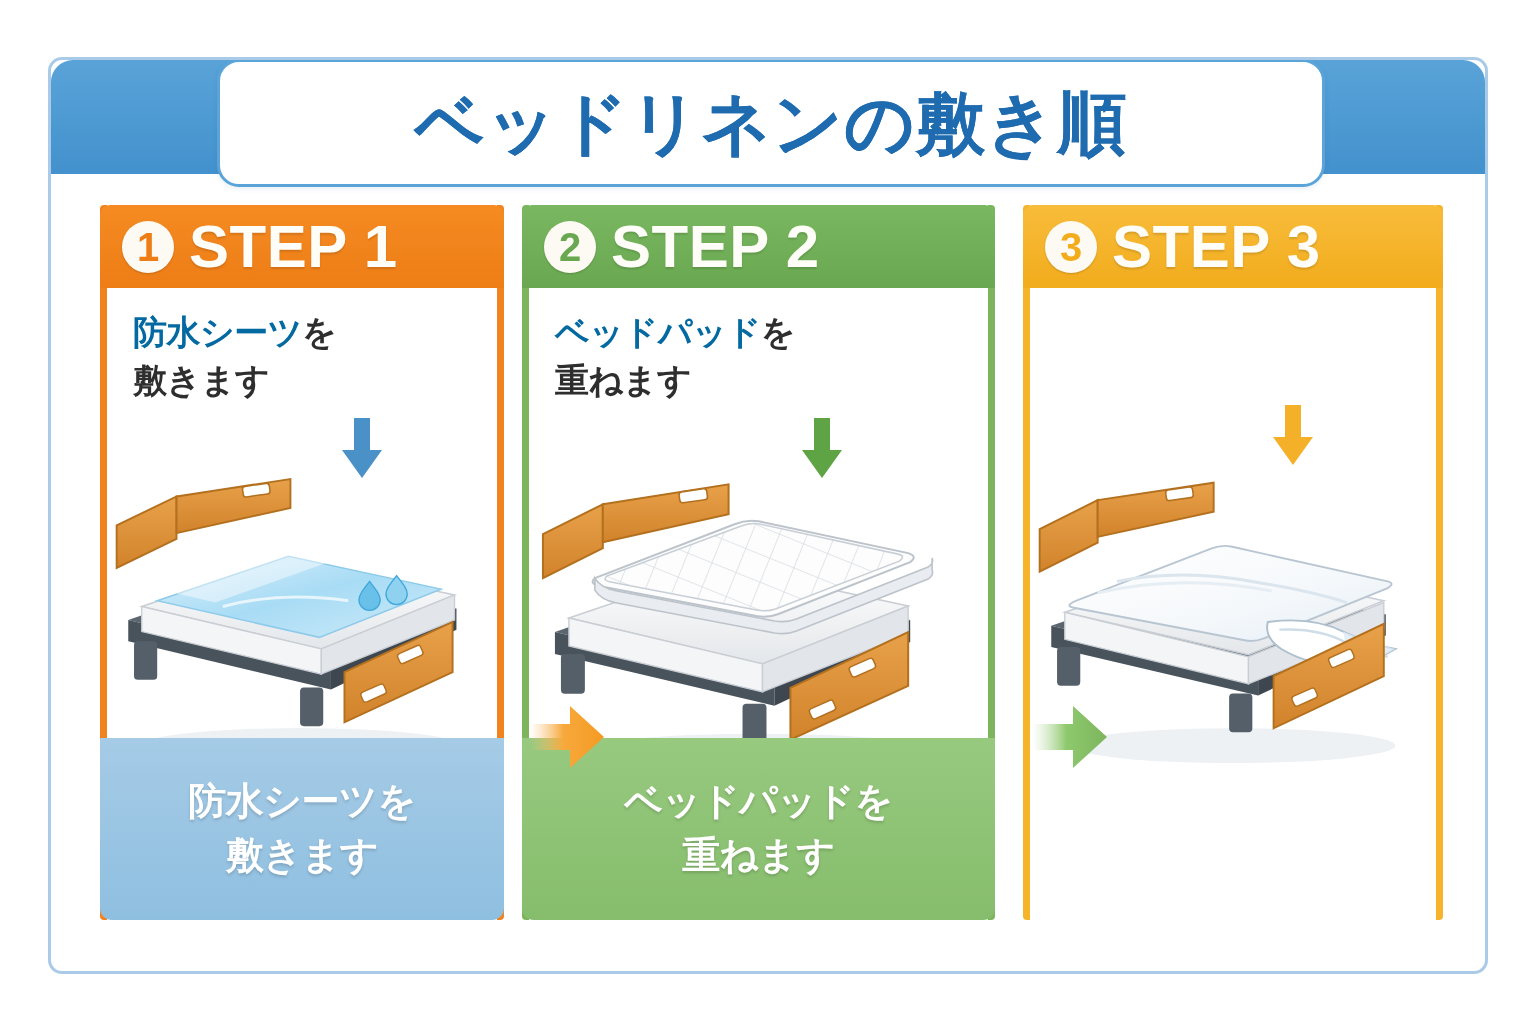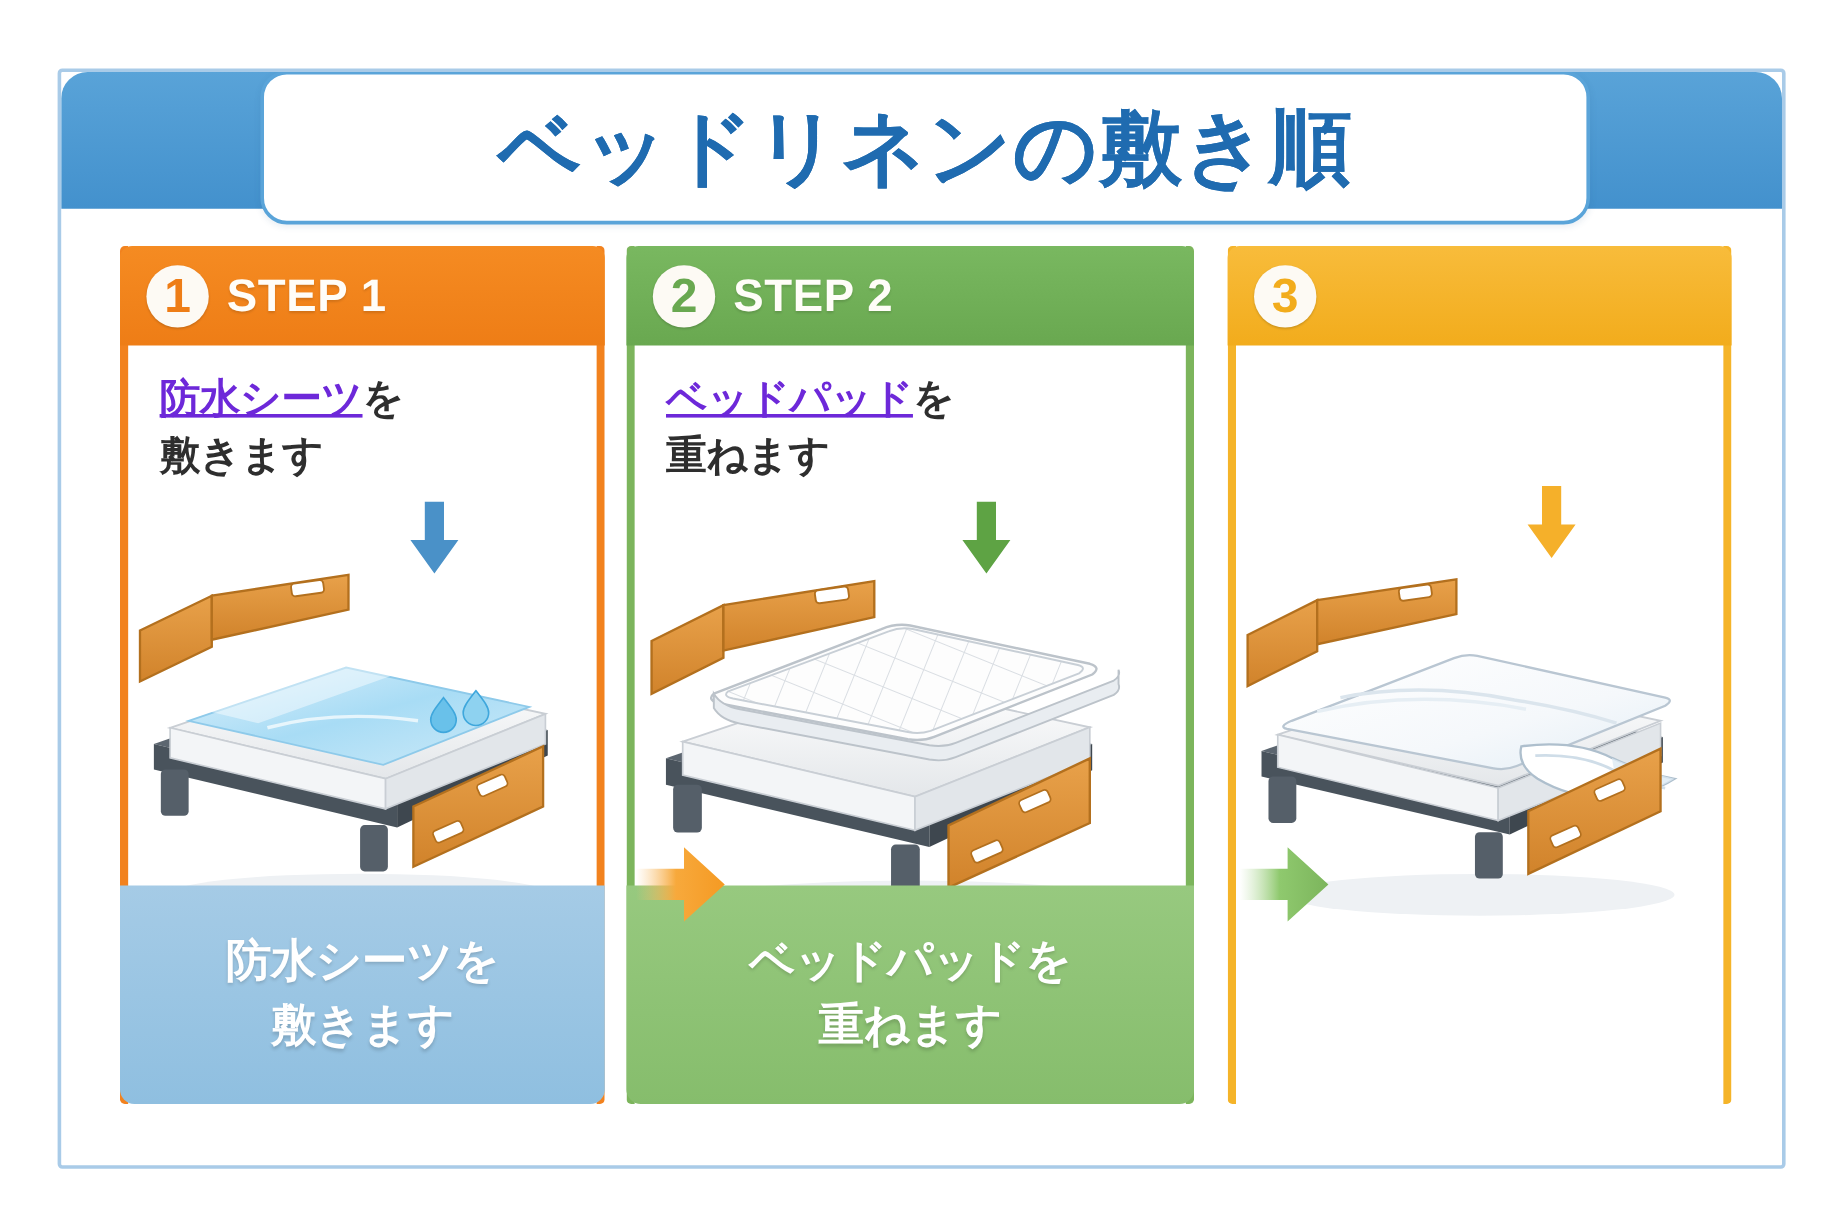--- a/index.html
+++ b/index.html
@@ -17,21 +17,21 @@
 
   
   .card {
     position: absolute;
     left: 48px;
     top: 57px;
     width: 1440px;
     height: 917px;
     box-sizing: border-box;
     border: 3px solid #a9cbe8;
-    border-radius: 4px;
+    border-radius: 14px;
     background: #ffffff;
     overflow: hidden;
   }
   .card-topbar {
     position: absolute;
     left: 0;
     top: 0;
     width: 100%;
     height: 114px;
     background: linear-gradient(180deg, #59a3d8 0%, #4391cd 100%);
@@ -118,39 +118,39 @@
     color: var(--hdrDark);
     font-size: 40px;
     font-weight: bold;
     line-height: 52px;
     text-align: center;
     flex: 0 0 auto;
     box-shadow: 0 1px 2px rgba(0,0,0,.18);
   }
   .step-label {
     color: #fffdf8;
-    font-size: 38px;
+    font-size: 60px;
     font-weight: bold;
     letter-spacing: .5px;
     text-shadow: 0 2px 2px rgba(0,0,0,.13);
     line-height: 1;
   }
 
   .instruction {
     position: absolute;
     top: 103px;
     left: 26px;
     right: 18px;
     font-size: 34px;
     font-weight: bold;
     line-height: 1.42;
     color: #2e2e2e;
     letter-spacing: -.5px;
   }
-  .instruction .hl { color: #6d28d9; text-decoration: underline; }
+  .instruction .hl { color: #0369a1; }
 
   
   .down-arrow {
     position: absolute;
     width: 46px;
     height: 62px;
   }
   .down-arrow svg { display: block; width: 100%; height: 100%; }
 
   
@@ -355,20 +355,21 @@
           </div>
         </div>
       </div>
     </div>
 
     <div class="panel p3">
       <div class="panel-body" style="--accent:#F5B429;">
 
         <div class="step-header" style="--hdr:linear-gradient(180deg,#F8BC3B 0%,#F2AC1C 100%); --hdrDark:#F2AC1C;">
           <div class="step-badge">3</div>
+          <div class="step-label">STEP 3</div>
         </div>
 
 
         <div class="down-arrow" style="left:240px; top:200px;">
           <svg viewBox="0 0 46 62">
             <path d="M15 0 h16 v32 h12 L23 60 L3 32 h12 Z" fill="#F5B02A"></path>
           </svg>
         </div>
 
         <div class="bed-area">

